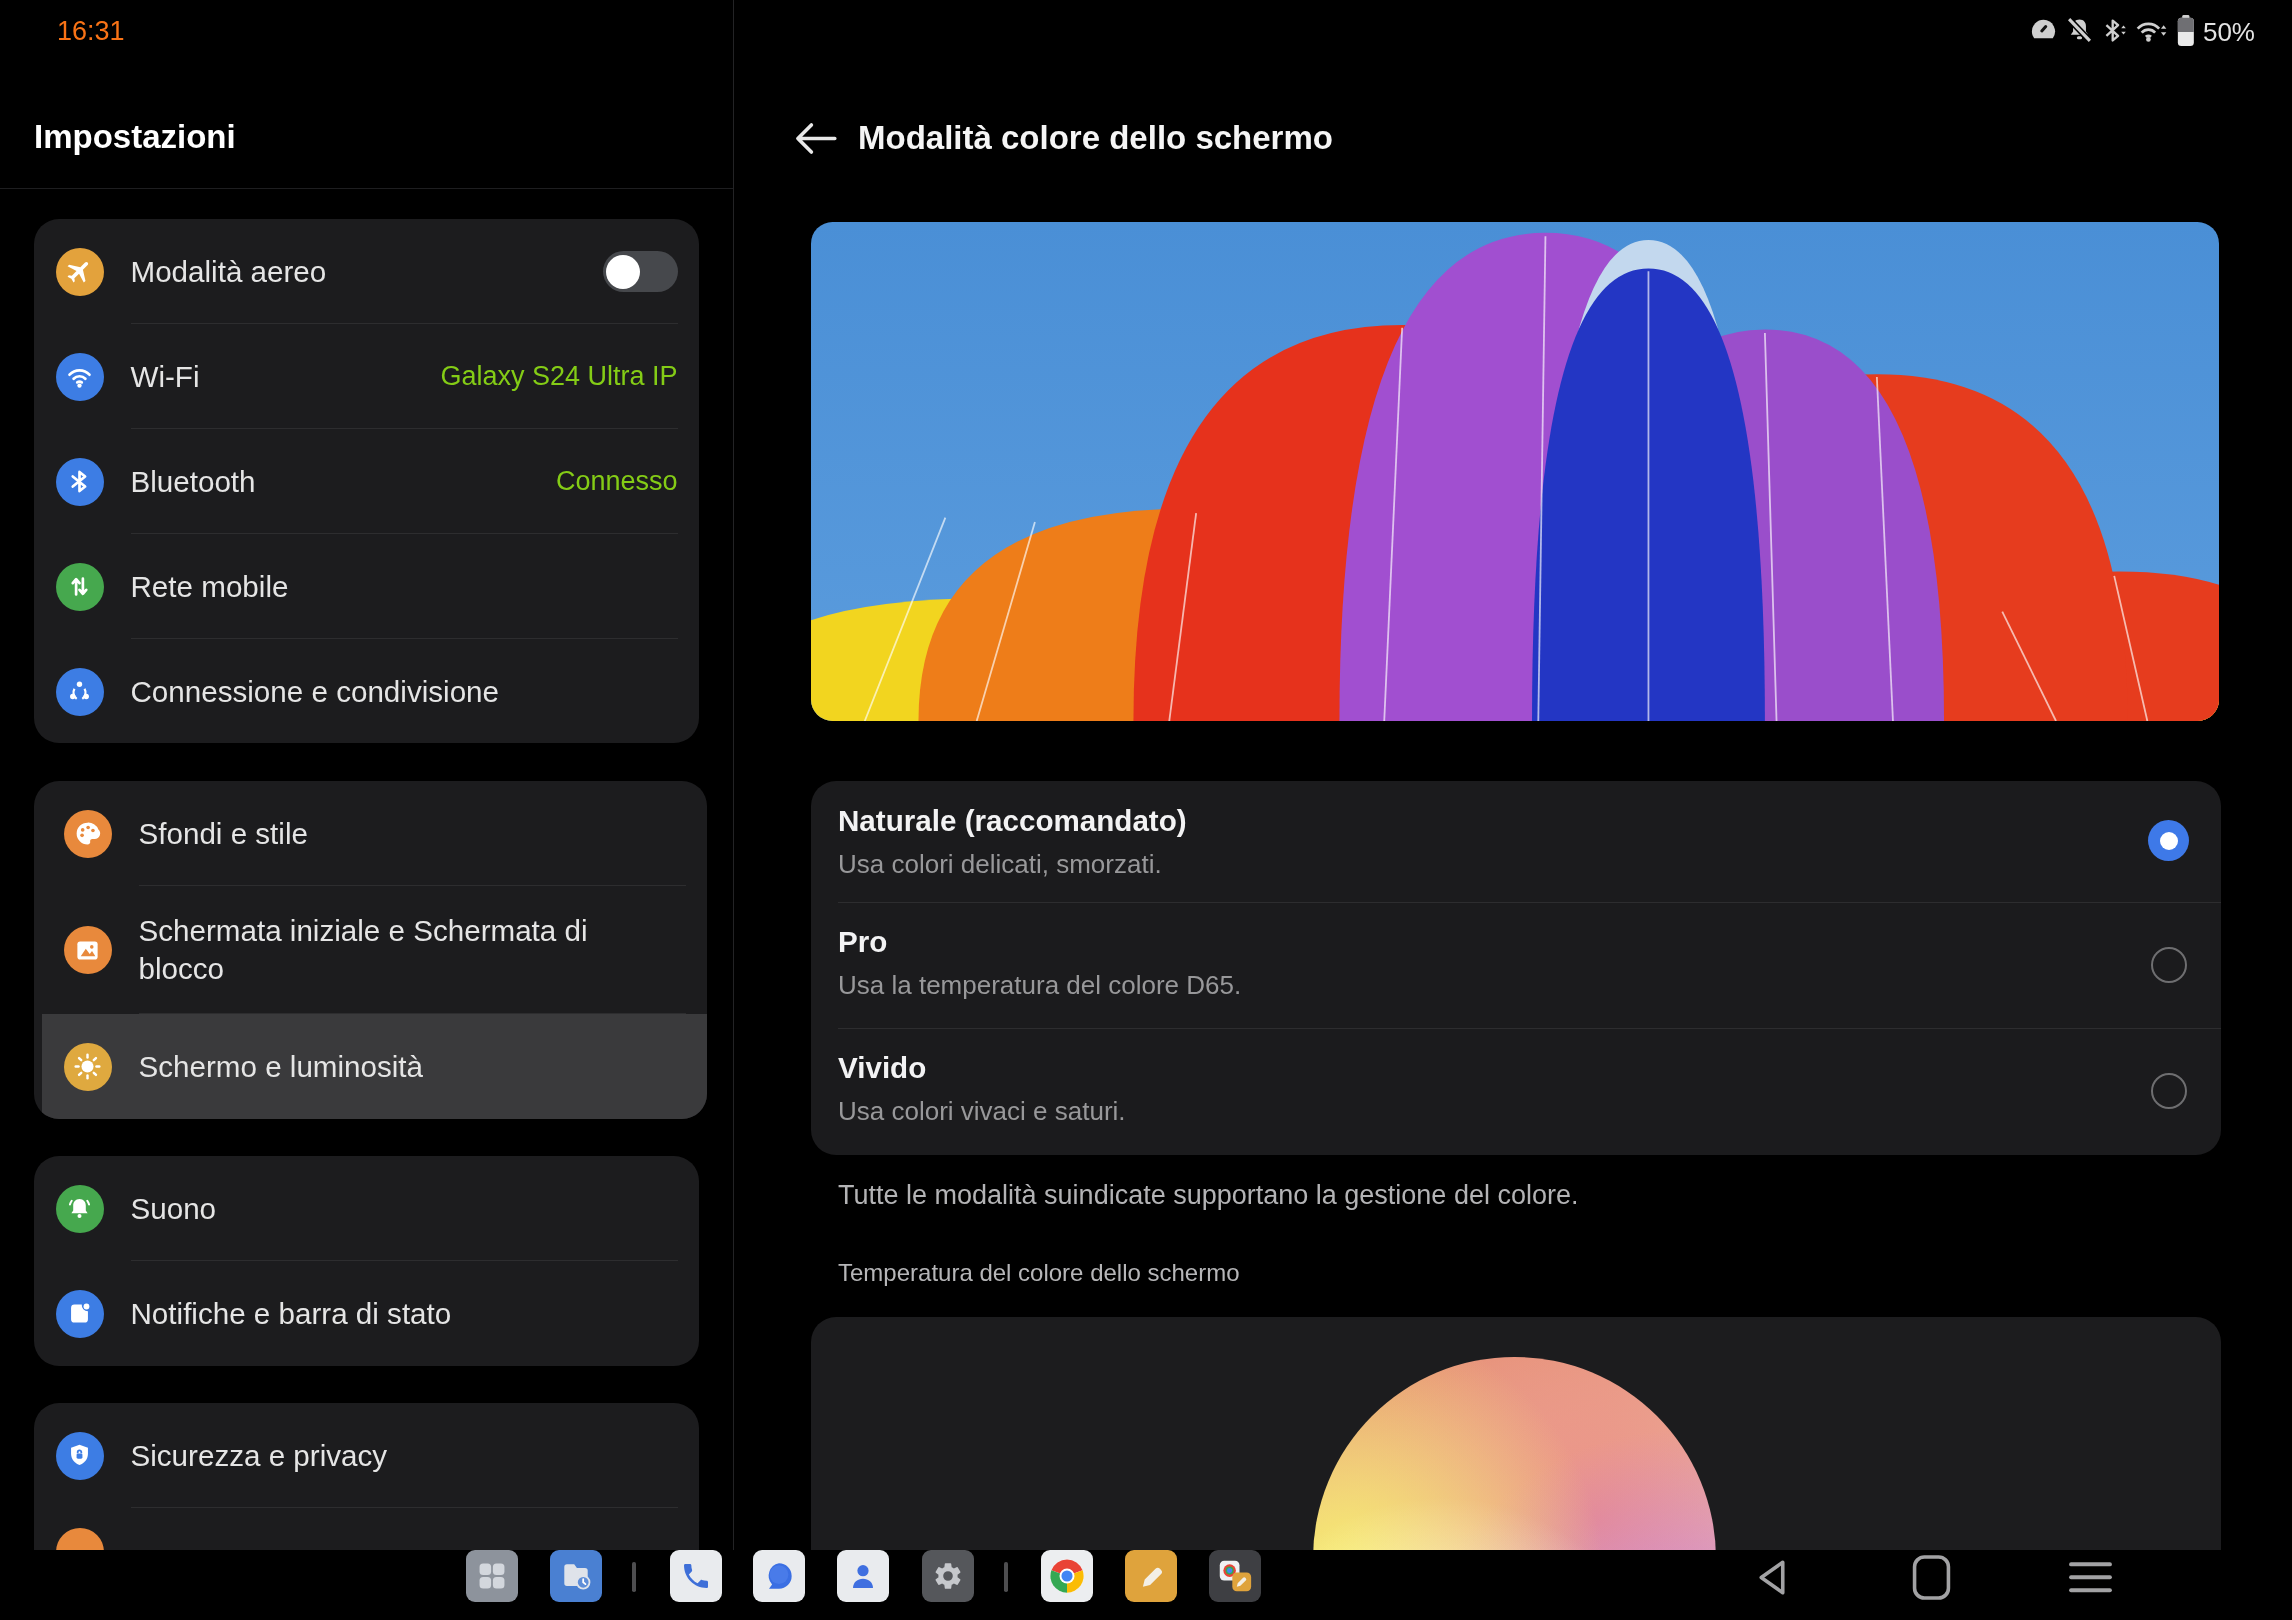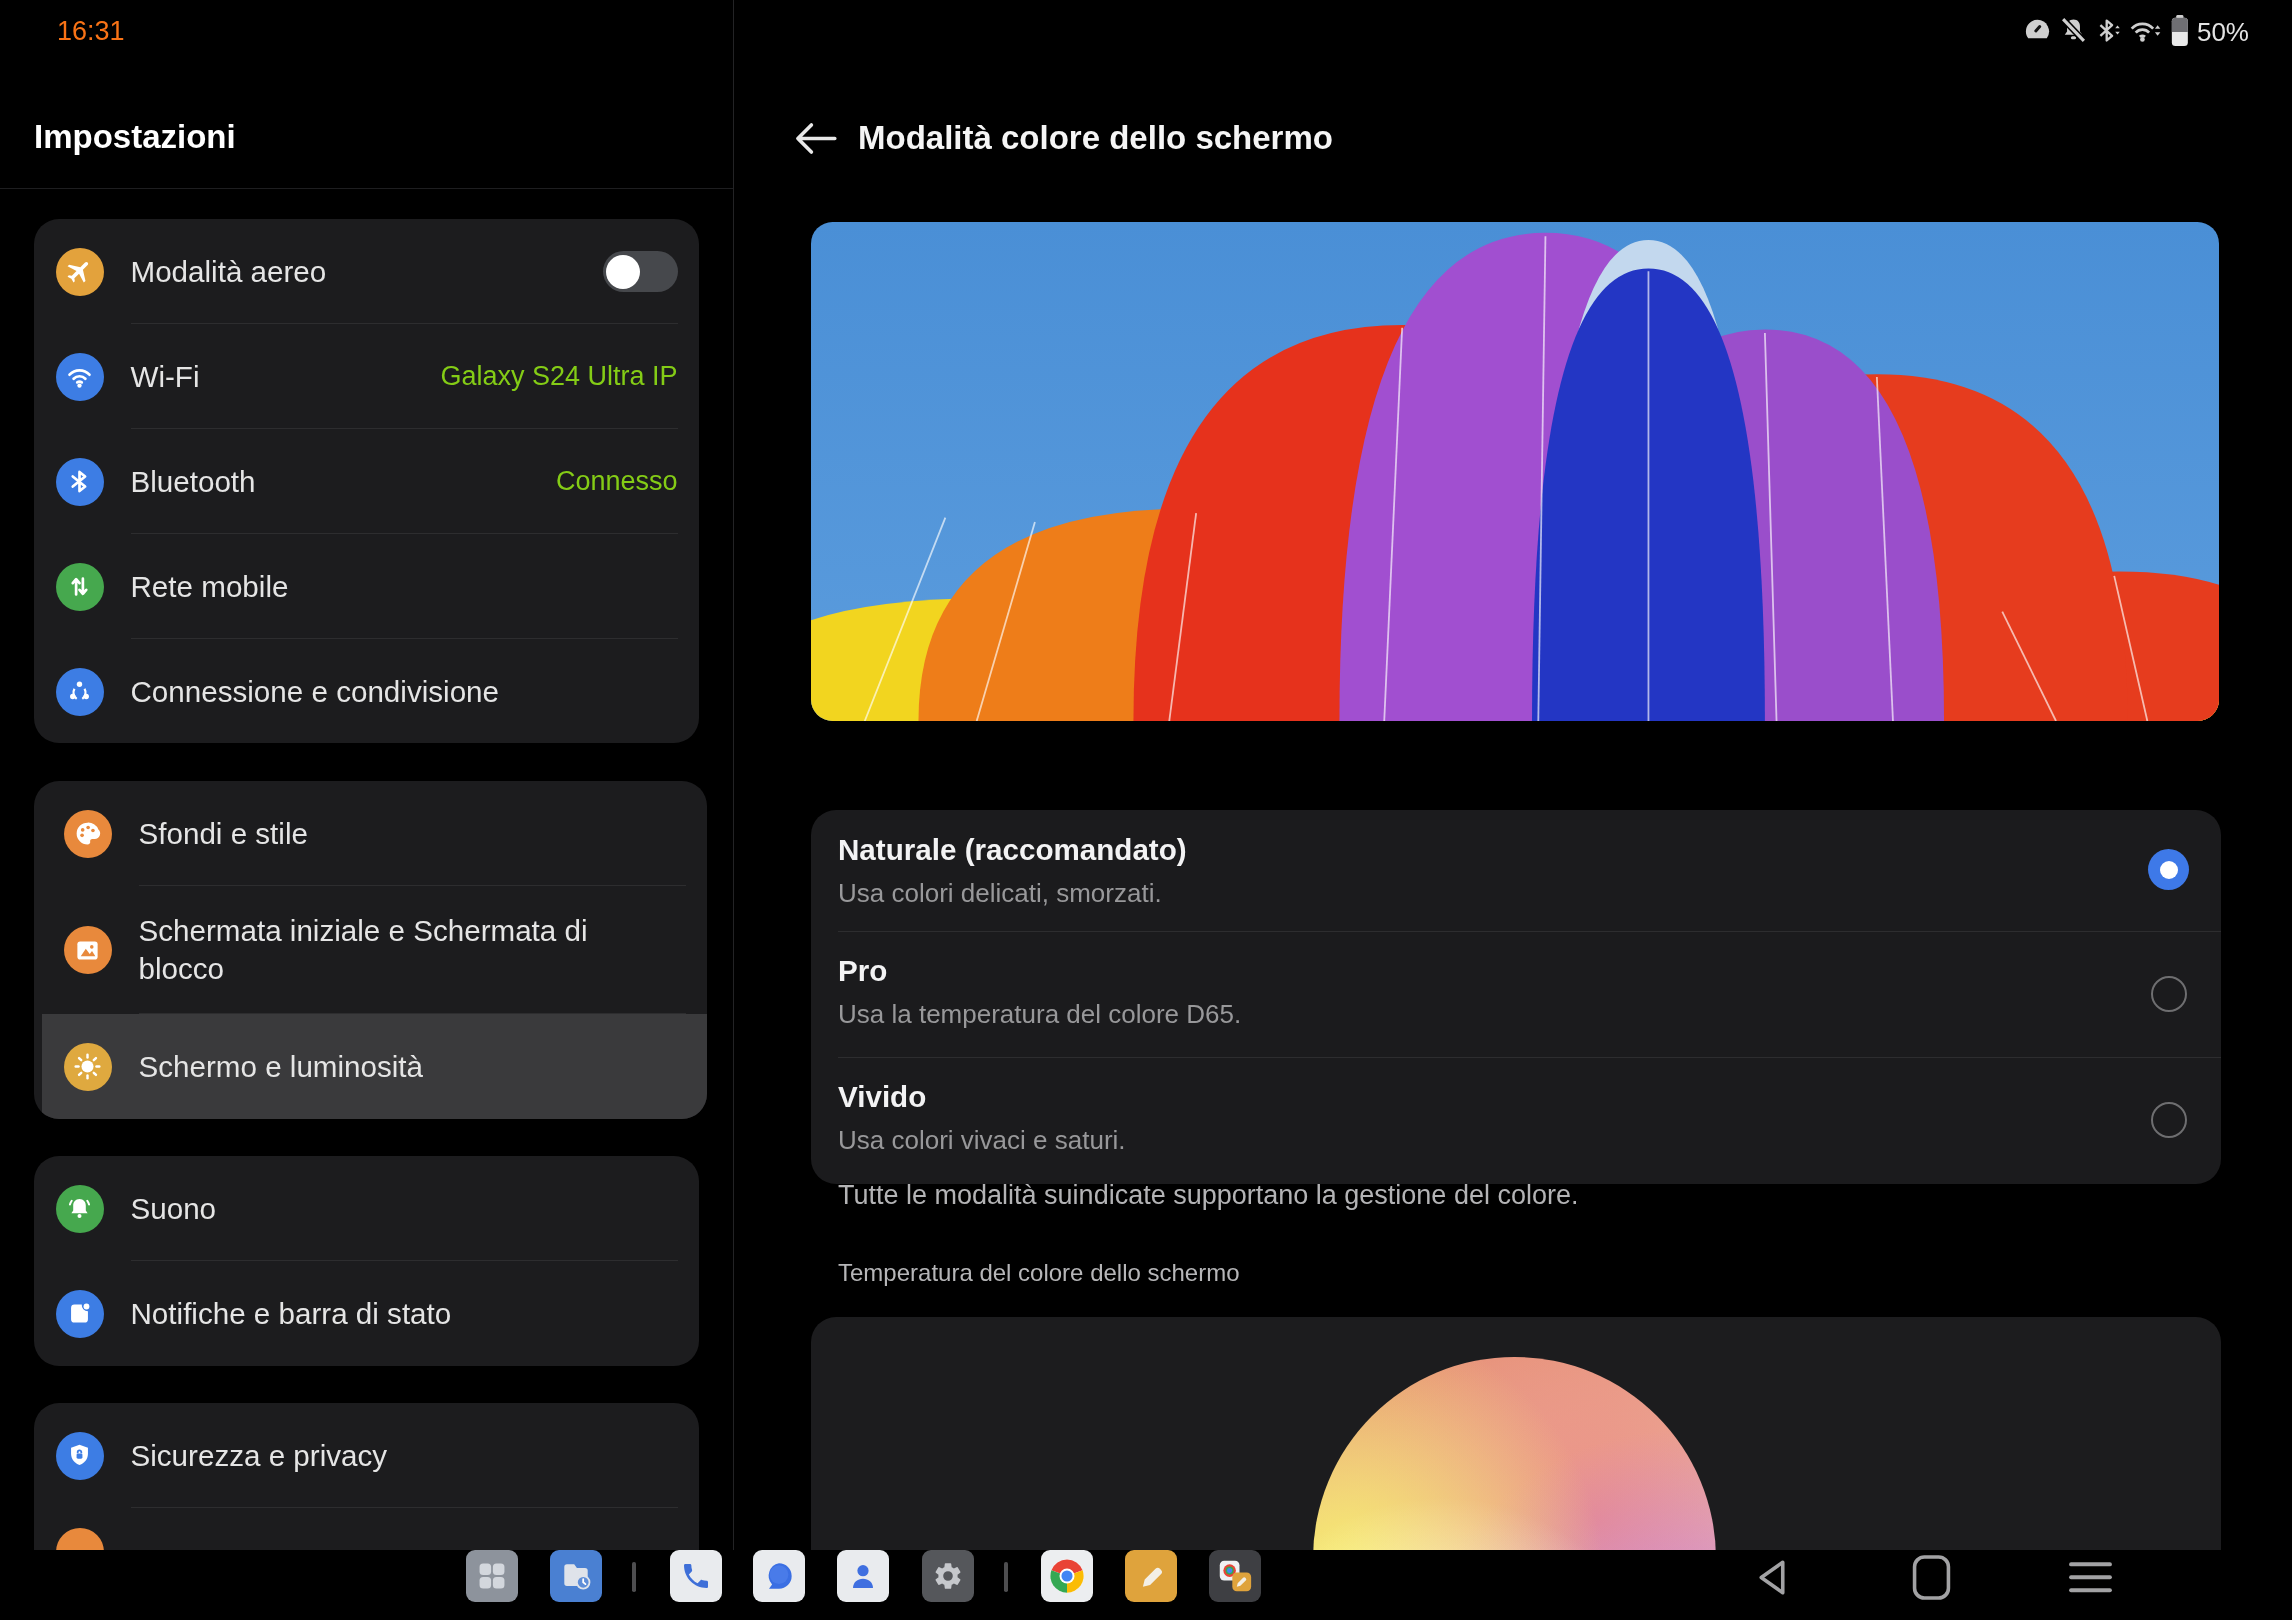--- a/index.html
+++ b/index.html
@@ -2,21 +2,21 @@
 <html style="font-size:14.3px"><head>
 <meta charset="utf-8">
 <style>
   html,body{margin:0;padding:0;background:#000;}
   #screen{position:relative;width:2293px;height:1620px;background:#000;overflow:hidden;
           font-family:"Liberation Sans",sans-serif;color:#ededee;}
   .abs{position:absolute;}
 
   
   #time{left:57px;top:16px;font-size:27px;color:#f97316;}
-  #statusicons{right:44px;top:14.3px;display:flex;align-items:center;gap:7px;height:36px;}
+  #statusicons{right:38px;top:14.3px;display:flex;align-items:center;gap:7px;height:36px;}
   #battery-text{font-size:26px;color:#e3e3e3;}
 
   
   #sidebar{left:0;top:0;width:733px;height:1620px;}
   #sidebar-vdivider{left:733px;top:0;width:0.9px;height:1550px;background:#232325;}
   #sidebar-title{left:34px;top:118px;font-size:33px;font-weight:bold;color:#fff;}
   #sidebar-hdivider{left:0;top:188px;width:733px;height:0.9px;background:#1e1e20;}
   .card{left:34px;width:665px;background:#1c1c1e;border-radius:25px;overflow:hidden;}
   #card1{top:219px;height:524px;}
   #card2{top:781px;height:338px;padding-left:8px;}
@@ -29,21 +29,21 @@
   .icircle{width:48px;height:48px;border-radius:50%;flex:0 0 48px;display:flex;align-items:center;justify-content:center;margin-right:27px;}
   .s-label{font-size:29.6px;font-weight:500;color:#e5e5e5;line-height:1.28;max-width:502px;}
   .s-value{margin-left:auto;font-size:27px;color:#84cc16;white-space:nowrap;}
   .toggle{margin-left:auto;width:75px;height:41px;border-radius:20.6px;background:#46484c;position:relative;}
   .toggle .knob{position:absolute;left:3.6px;top:3.6px;width:34px;height:34px;border-radius:50%;background:#fff;}
 
   
   #back-btn{left:788px;top:116px;width:54px;height:45px;}
   #main-title{left:858px;top:119px;font-size:33px;font-weight:bold;color:#f5f5f5;}
   #hero{left:811px;top:222px;width:1408px;height:499px;border-radius:21.5px;overflow:hidden;}
-  #options-card{left:811px;top:810px;width:1410px;height:374px;background:#1b1b1d;border-radius:25px;}
+  #options-card{left:811px;top:781px;width:1410px;height:374px;background:#1b1b1d;border-radius:25px;}
   .o-row{position:relative;box-sizing:border-box;padding:23px 107px 0 27px;}
   .o-title{font-size:29.6px;font-weight:600;color:#f3f3f4;}
   .o-sub{font-size:26px;color:#98989a;margin-top:10.7px;}
   .o-div{position:absolute;left:27px;right:0;height:0.9px;background:#2d2d2f;}
   .radio-on{position:absolute;right:32px;width:41px;height:41px;border-radius:50%;background:#3e79e8;}
   .radio-on::after{content:"";position:absolute;left:11.6px;top:11.6px;width:18px;height:18px;border-radius:50%;background:#fff;}
   .radio-off{position:absolute;right:34px;width:36px;height:36px;border-radius:50%;border:2.7px solid #6e6e70;box-sizing:border-box;}
   #footnote{left:838px;top:1180px;font-size:27px;color:#b3b3b5;}
   #section-heading{left:838px;top:1259px;font-size:24px;font-weight:normal;color:#b6b6b8;}
   #temp-card{left:811px;top:1317px;width:1410px;height:304px;background:#1c1c1e;border-radius:25px;overflow:hidden;}

